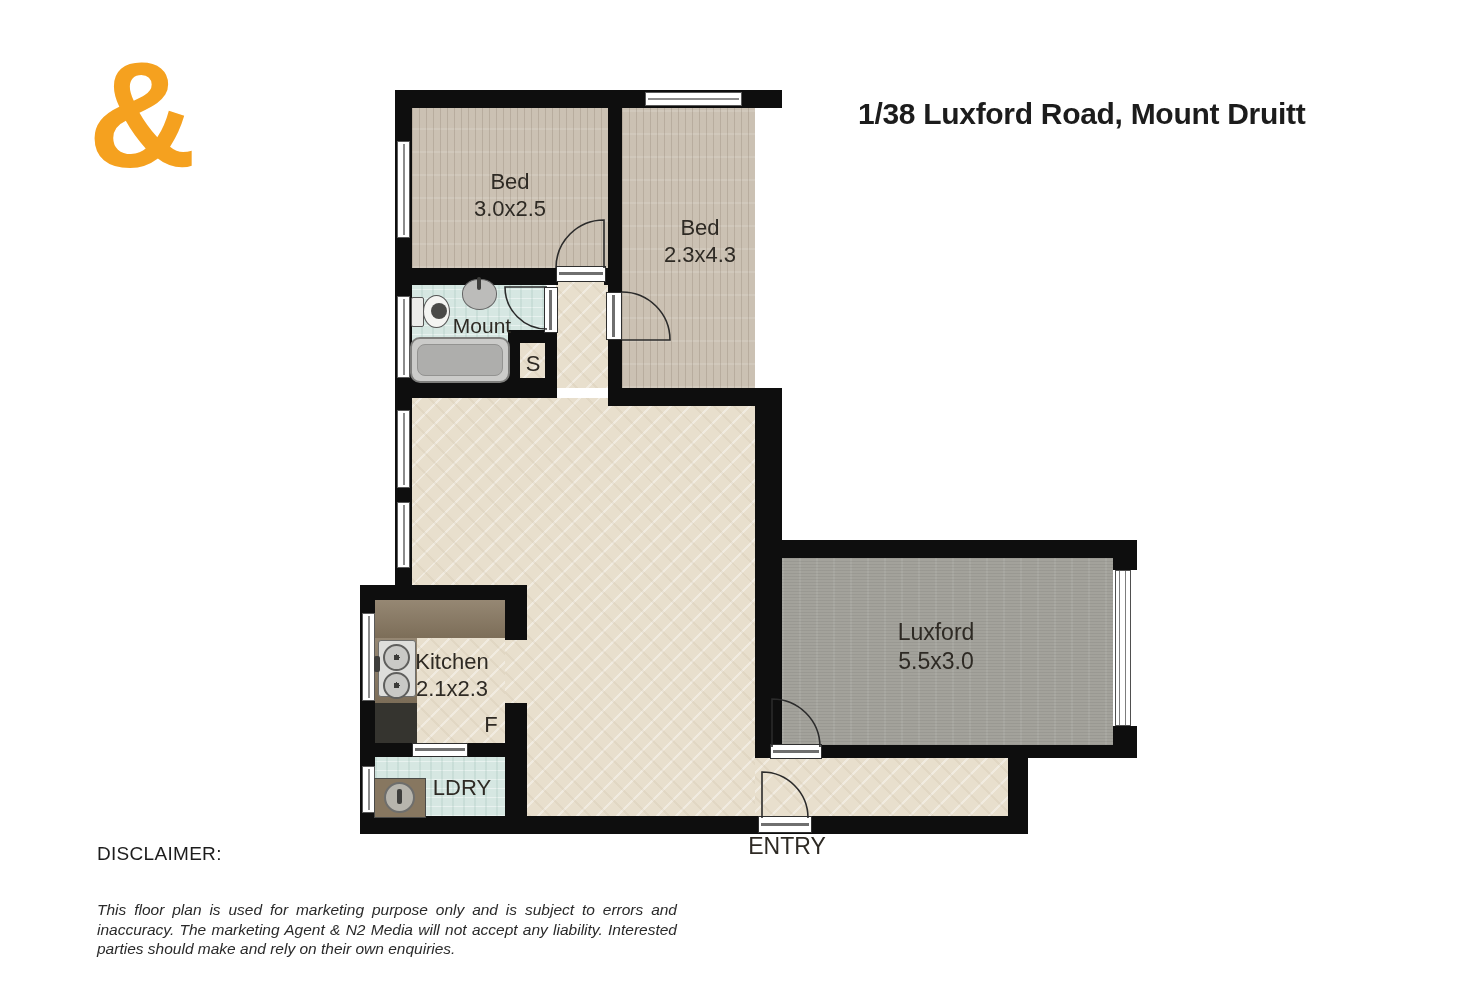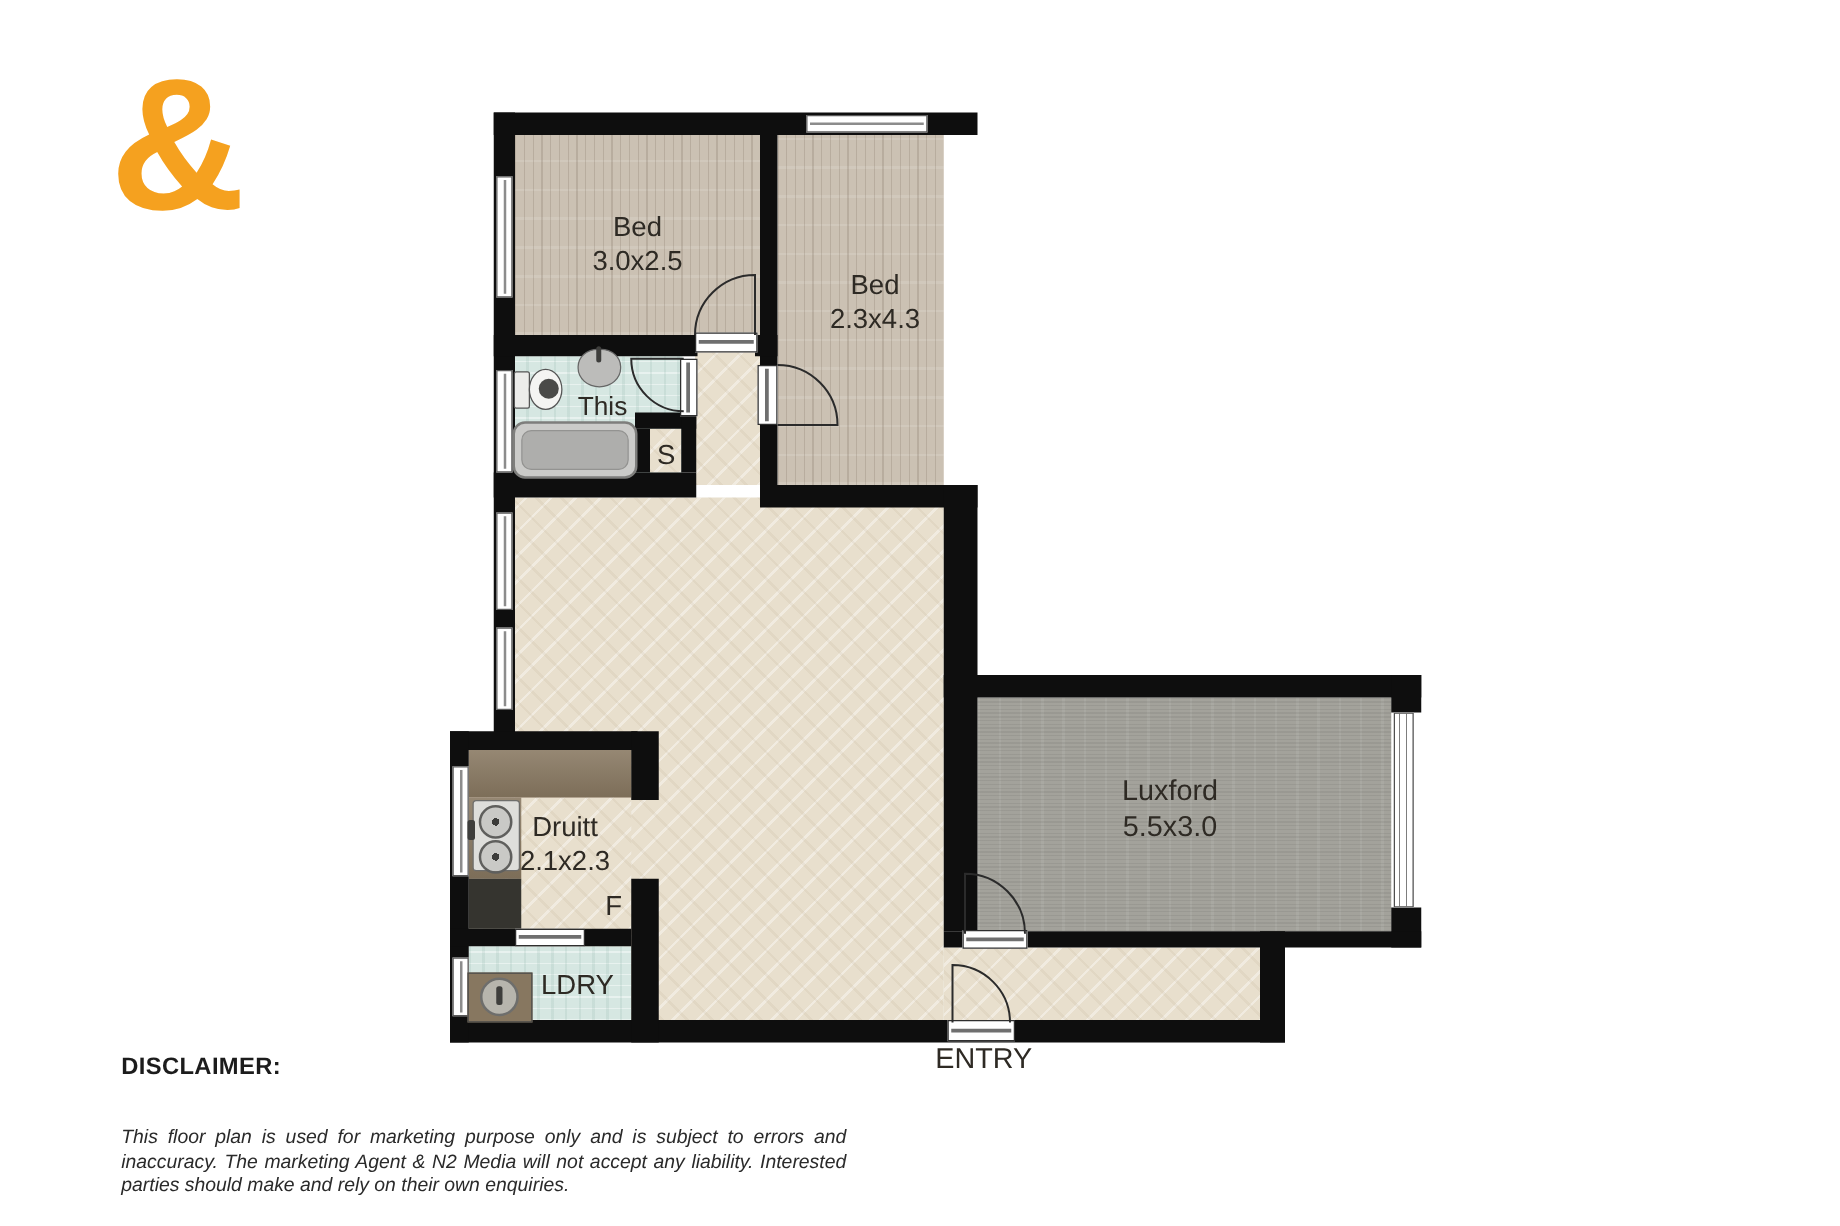--- a/index.html
+++ b/index.html
@@ -52,31 +52,32 @@
   .bowl{border:2px solid #5f5f5d;border-radius:50%;
         background:radial-gradient(circle at 50% 50%,#3c3c3a 0 3px,#c9c9c6 3px);}
   .ltub{background:var(--counter-brown);border:1.5px solid #4a4a48;}
   .ltub-circle{background:#b7b5ad;border:2px solid #6e6e6c;border-radius:50%;}
   
   .rlabel{position:absolute;transform:translateX(-50%);text-align:center;font-size:22px;
           color:var(--label-text);line-height:27px;white-space:nowrap;}
   .rlabel span{display:block;}
   .big{font-size:23px;line-height:29px;}
   
-  #disc-head{left:97px;top:843px;font-size:19px;font-weight:700;color:var(--heading-text);letter-spacing:.3px;}
+  #disc-head{left:97px;top:843px;font-size:19px;font-weight:400;color:var(--heading-text);letter-spacing:.3px;}
   #disc-body{left:97px;top:900px;width:580px;font-size:15.5px;line-height:19.5px;
              color:#2a2a2a;text-align:justify;font-style:italic;}
   svg.arcs{position:absolute;left:0;top:0;pointer-events:none;}
 </style>
 </head>
 <body>
 
 <div id="canvas">
 
   <div id="logo" class="abs">&amp;</div>
+  <div id="title" class="abs">1/38 Luxford Road, Mount Druitt</div>
 
   <div id="plan">
 
     <div class="abs herr" style="left:412px;top:398px;width:343px;height:420px"></div>
     <div class="abs herr" style="left:556px;top:278px;width:52px;height:110px"></div>
     <div class="abs herr" style="left:755px;top:758px;width:253px;height:60px"></div>
     <div class="abs wood" style="left:412px;top:108px;width:196px;height:160px"></div>
     <div class="abs wood" style="left:622px;top:108px;width:133px;height:280px"></div>
     <div class="abs tile" style="left:410px;top:285px;width:136px;height:95px"></div>
     <div class="abs herr" style="left:520px;top:343px;width:25px;height:35px"></div>
@@ -153,27 +154,27 @@
 
     <div class="rlabel" style="left:510px;top:168px">
       <span>Bed</span>
       <span>3.0x2.5</span>
     </div>
     <div class="rlabel" style="left:700px;top:214px">
       <span>Bed</span>
       <span>2.3x4.3</span>
     </div>
     <div class="rlabel" style="left:482px;top:312px;font-size:21px">
-      <span>This</span>
+      <span>Mount</span>
     </div>
     <div class="rlabel" style="left:533px;top:350px">
       <span>S</span>
     </div>
     <div class="rlabel" style="left:452px;top:648px">
-      <span>Druitt</span>
+      <span>Kitchen</span>
       <span>2.1x2.3</span>
     </div>
     <div class="rlabel" style="left:491px;top:711px">
       <span>F</span>
     </div>
     <div class="rlabel" style="left:462px;top:774px">
       <span>LDRY</span>
     </div>
     <div class="rlabel big" style="left:936px;top:618px">
       <span>Luxford</span>

